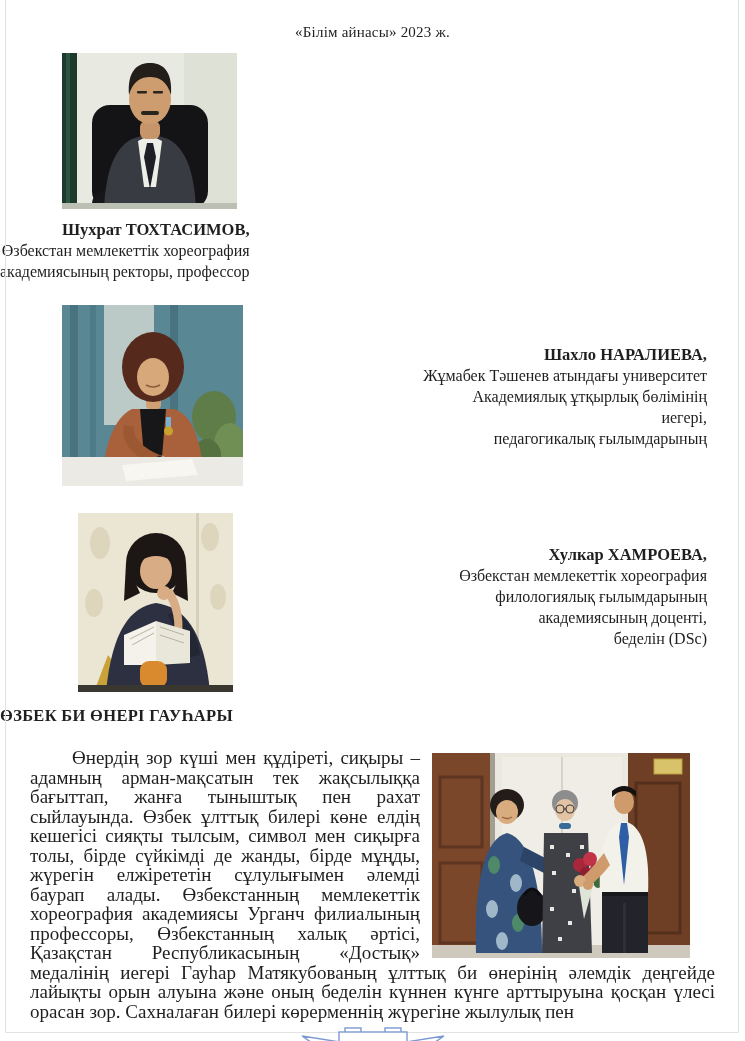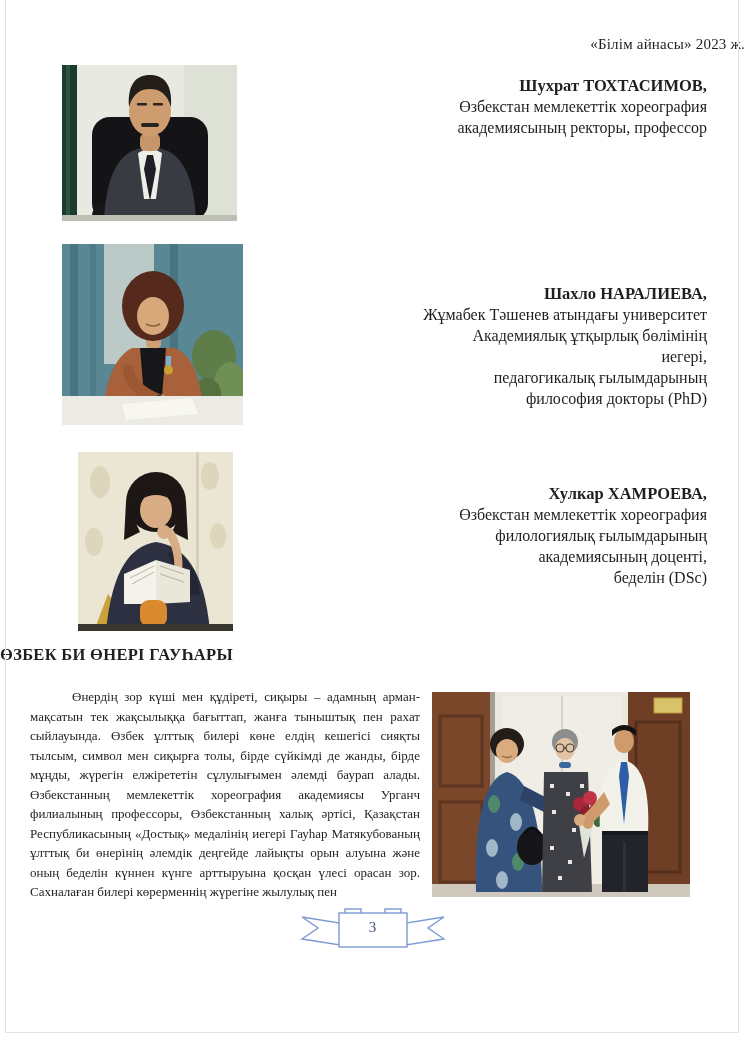--- a/index.html
+++ b/index.html
@@ -11,55 +11,55 @@
     font-family:"Liberation Serif","DejaVu Serif",serif;
     color:#1f1f1f;
     overflow:hidden;
   }
   .scan-frame{
     position:absolute;left:5px;right:6px;top:-3px;bottom:8px;
     border:1px solid #e2e2e2;border-top:none;
     pointer-events:none;
   }
   .issue-line{
-    text-align:right;
-    padding-top:36px;
+    text-align:center;
+    padding-top:24px;
     font-size:15px;
     letter-spacing:0.2px;
   }
   .author-row{display:flex;align-items:flex-start;}
   .author-row .photo{flex:none;display:block;}
   .author-info{
     flex:1;
     text-align:right;
     padding-right:38px;
     font-size:16px;
     line-height:21px;
   }
   .author-name{font-weight:bold;font-size:16.5px;}
-  .row1{margin-top:12px;}
+  .row1{margin-top:12px;flex-direction:column;}
   .row1 .photo{margin-left:62px;}
   .row1 .author-info{padding-top:10px;}
   .row2{margin-top:23px;gap:48px;}
   .row2 .photo{margin-left:62px;}
   .row2 .author-info{padding-top:39px;}
   .row3{margin-top:27px;}
   .row3 .photo{margin-left:78px;}
   .row3 .author-info{padding-top:31px;}
   .article-title{
     text-align:left;
     font-weight:bold;
     font-size:16.5px;
     letter-spacing:0.3px;
     margin-top:14px;
   }
   .article-body{
     margin:22px 30px 0 30px;
     text-align:justify;
-    font-size:13px;
+    font-size:19px;
     line-height:19.5px;
   }
   .article-photo{
     float:right;
     width:258px;height:207px;
     margin:4px 25px 2px 12px;
     display:block;
   }
   .article-body p{margin:0;text-indent:42px;}
   .ribbon-wrap{
@@ -140,21 +140,20 @@
       <path d="M84,80 Q91,84 98,80" stroke="#8a5a3e" stroke-width="1.6" fill="none"></path>
       <rect y="152" width="181" height="29" fill="#eceae4"></rect>
       <path d="M60,160 L130,154 L136,170 L64,176 Z" fill="#f7f6f0"></path>
     </svg>
     <div class="author-info">
       <div class="author-name">Шахло НАРАЛИЕВА,</div>
       <div>Жұмабек Тәшенев атындағы университет</div>
       <div>Академиялық ұтқырлық бөлімінің</div>
       <div>иегері,</div>
       <div>педагогикалық ғылымдарының</div>
-      <div>философия докторы (PhD)</div>
     </div>
   </div>
 
   <div class="author-row row3">
     <svg class="photo" width="155" height="179" viewBox="0 0 155 179">
       <rect width="155" height="179" fill="#ebe5d4"></rect>
       <ellipse cx="22" cy="30" rx="10" ry="16" fill="#ded5bd"></ellipse>
       <ellipse cx="132" cy="24" rx="9" ry="14" fill="#ded5bd"></ellipse>
       <ellipse cx="16" cy="90" rx="9" ry="14" fill="#ded5bd"></ellipse>
       <ellipse cx="140" cy="84" rx="8" ry="13" fill="#ded5bd"></ellipse>

